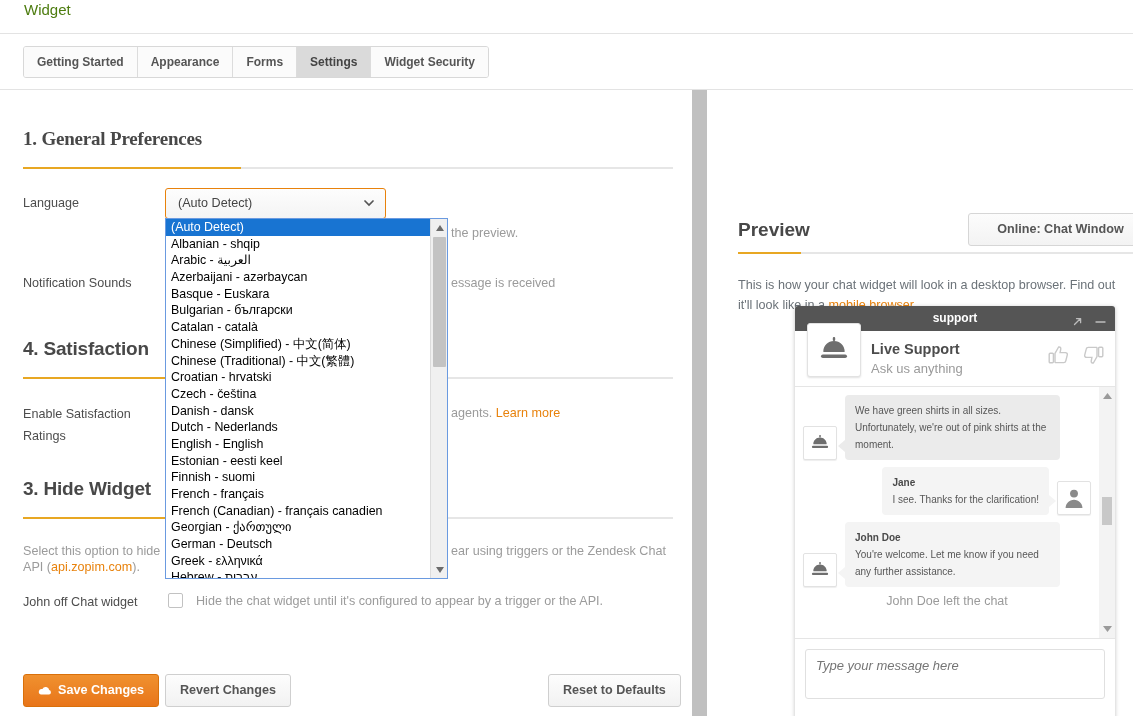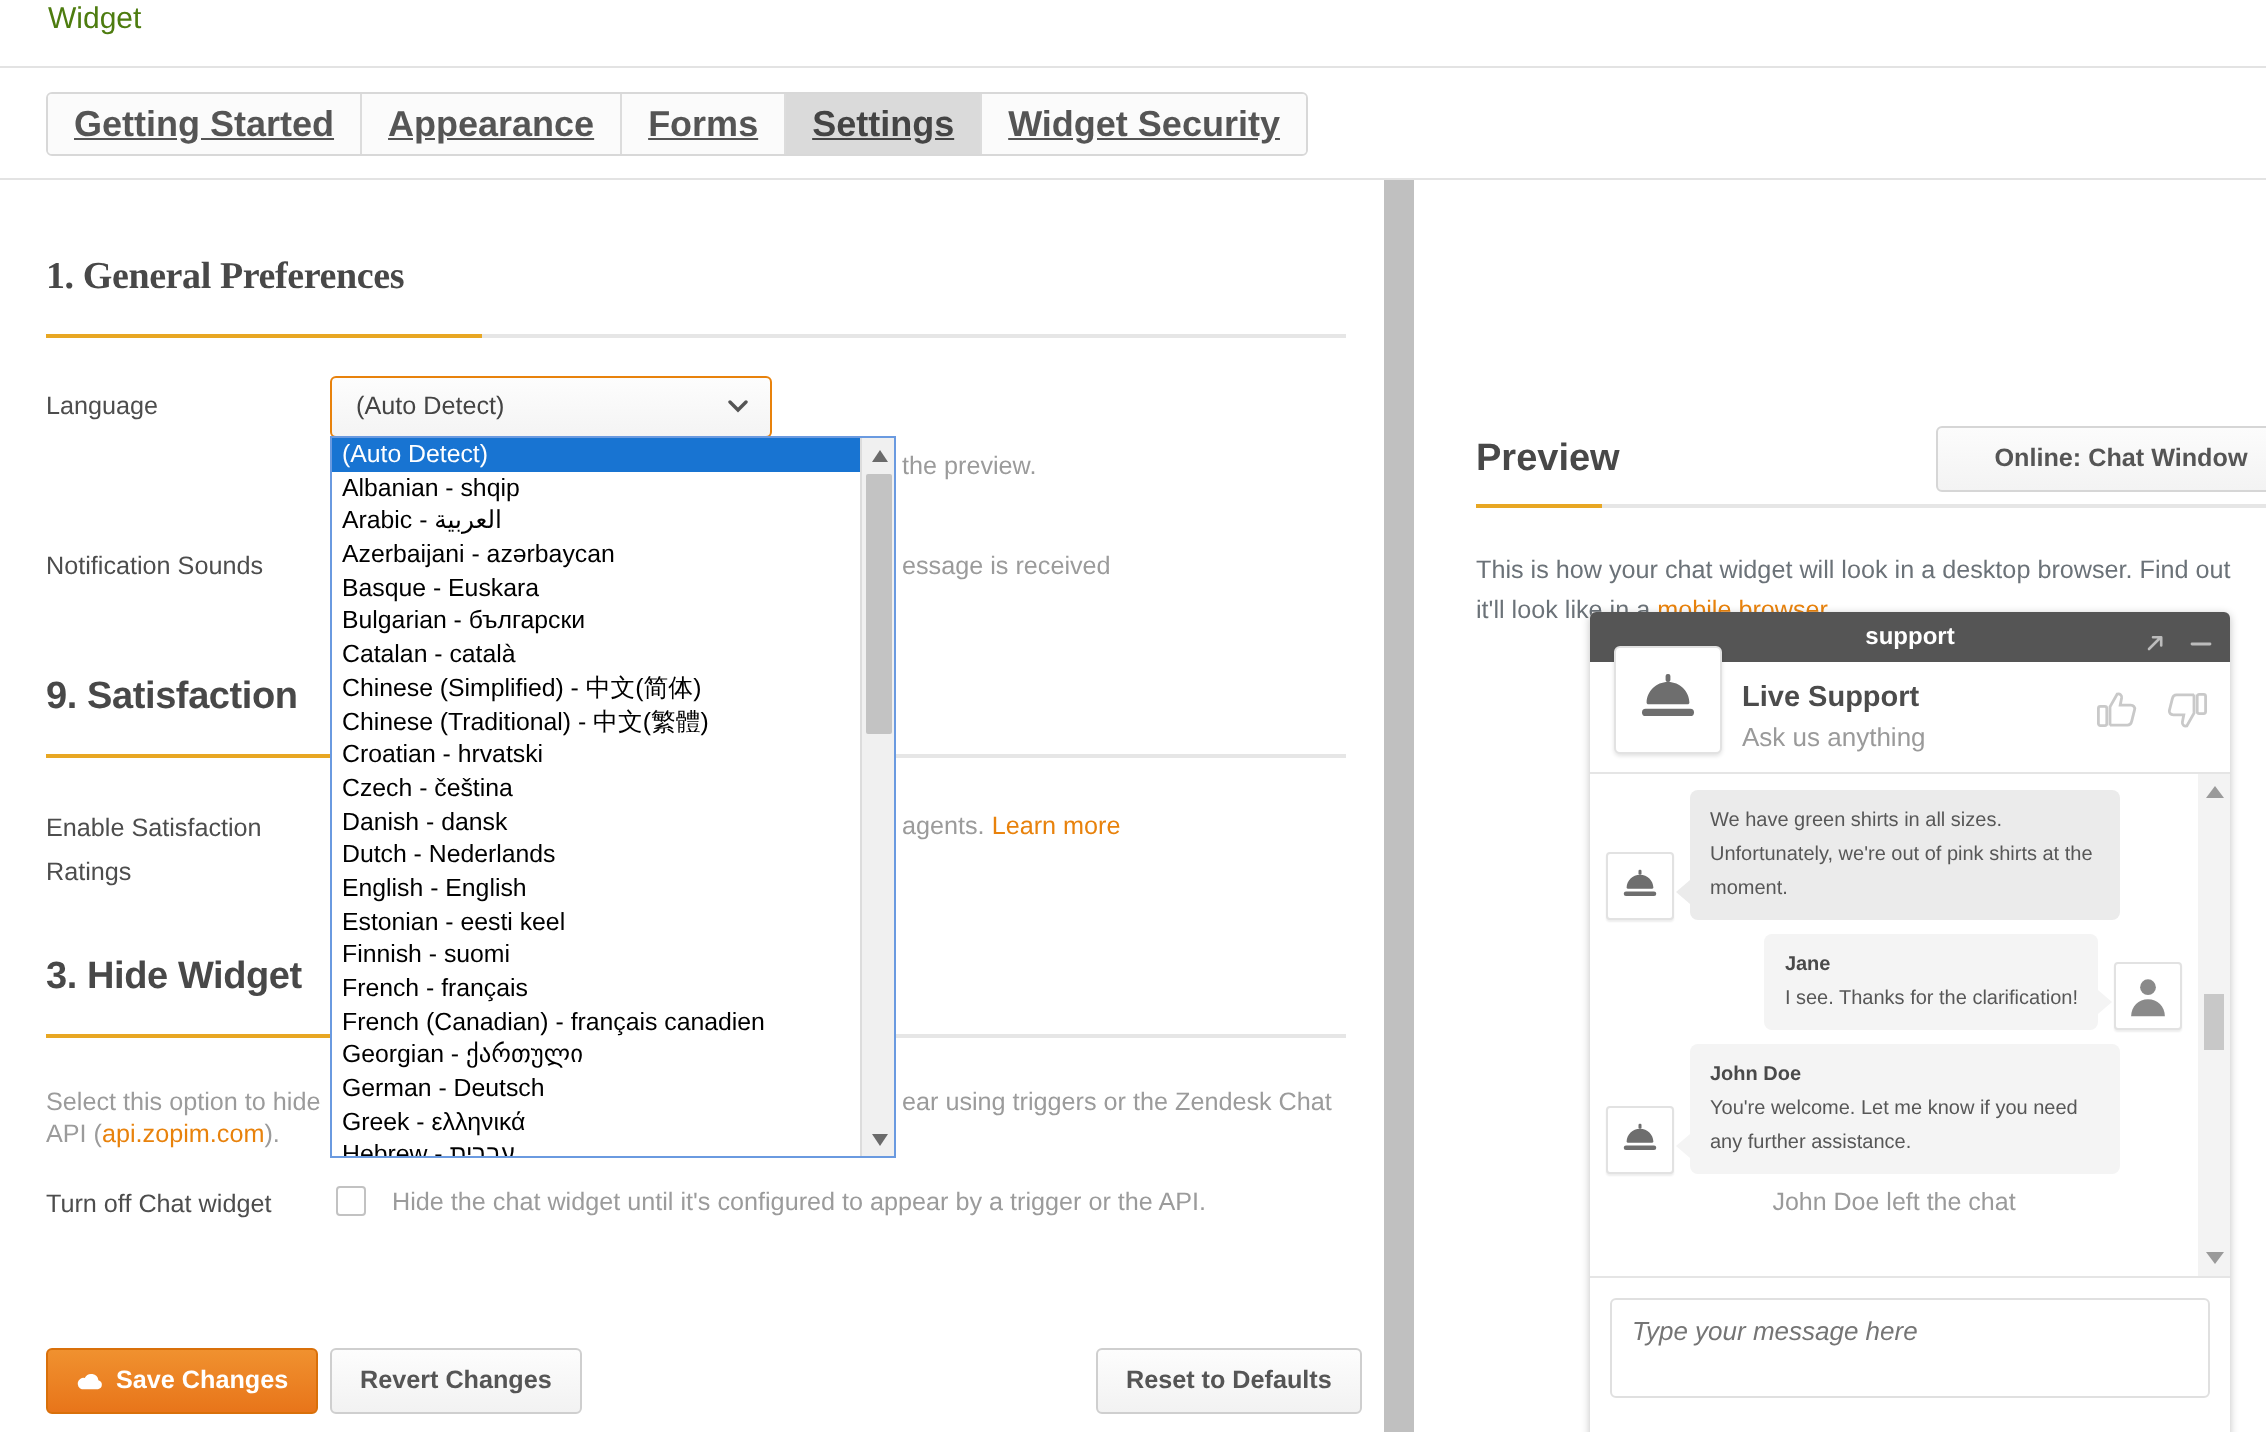--- a/index.html
+++ b/index.html
@@ -30,23 +30,23 @@
     position: absolute; left: 0; top: 34px; width: 1133px; height: 56px;
     background: #fff;
   }
   .tabs {
     position: absolute; left: 23px; top: 12px;
     display: flex; border: 1px solid #d8d8d8; border-radius: 3px;
     overflow: hidden; background: #fcfcfc;
   }
   .tab {
     padding: 0 13px; height: 30px; line-height: 30px;
-    font-size: 18px; font-weight: bold; color: #555;
+    font-size: 12px; font-weight: bold; color: #555;
     border-right: 1px solid #dcdcdc;
-    background: #fbfbfb; cursor: pointer; white-space: nowrap; text-decoration: underline;
+    background: #fbfbfb; cursor: pointer; white-space: nowrap;
   }
   .tab:last-child { border-right: none; }
   .tab.active { background: #dadada; color: #444; }
   .tabstrip-rule {
     position: absolute; left: 0; top: 89px; width: 1133px; height: 1px;
     background: #e3e3e3;
   }
 
   
   .left-pane {
@@ -299,41 +299,41 @@
   <div class="sec-title" style="left:23px; top:38px;font-family:Liberation Serif, serif;">1. General Preferences</div>
   <div class="sec-rule" style="left:23px; top:77px; width:650px;"></div>
 
   <div class="field-label" style="left:23px; top:103px;">Language</div>
 
   <div class="field-help" style="left:451px; top:133px;">the preview.</div>
 
   <div class="field-label" style="left:23px; top:183px;">Notification Sounds</div>
   <div class="field-help" style="left:451px; top:183px;">essage is received</div>
 
-  <div class="sec-title" style="left:23px; top:248px;">9. Satisfaction</div>
+  <div class="sec-title" style="left:23px; top:248px;">4. Satisfaction</div>
   <div class="sec-rule" style="left:23px; top:287px; width:650px;"></div>
 
   <div class="field-label" style="left:23px; top:314px;">Enable Satisfaction</div>
   <div class="field-label" style="left:23px; top:336px;">Ratings</div>
 
   <div class="field-help" style="left:451px; top:313px;">
     <span>agents.</span>
     <a href="#" class="link">Learn more</a>
   </div>
 
   <div class="sec-title" style="left:23px; top:388px;">3. Hide Widget</div>
   <div class="sec-rule" style="left:23px; top:427px; width:650px;"></div>
 
   <div class="field-help" style="left:23px; top:451px;">Select this option to hide</div>
   <div class="field-help" style="left:451px; top:451px;">ear using triggers or the Zendesk Chat</div>
   <div class="field-help" style="left:23px; top:467px;">
     <span>API (</span><a href="#" class="link">api.zopim.com</a><span>).</span>
   </div>
 
-  <div class="field-label" style="left:23px; top:502px;">Turn off Chat widget</div>
+  <div class="field-label" style="left:23px; top:502px;">John off Chat widget</div>
   <div class="cbox" style="left:168px; top:503px;"></div>
   <div class="field-help" style="left:196px; top:501px;">Hide the chat widget until it's configured to appear by a trigger or the API.</div>
 
   <div class="btn btn-primary" style="left:23px; top:584px;">
     <span class="cloud-icon">
       <svg width="14" height="10" viewBox="0 0 14 10" fill="#fff">
         <path d="M11.2 4.1A3.6 3.6 0 0 0 4.4 3 2.9 2.9 0 0 0 2.9 8.6h8.1a2.3 2.3 0 0 0 .2-4.5z"></path>
       </svg>
     </span><span>Save Changes</span>
   </div>

